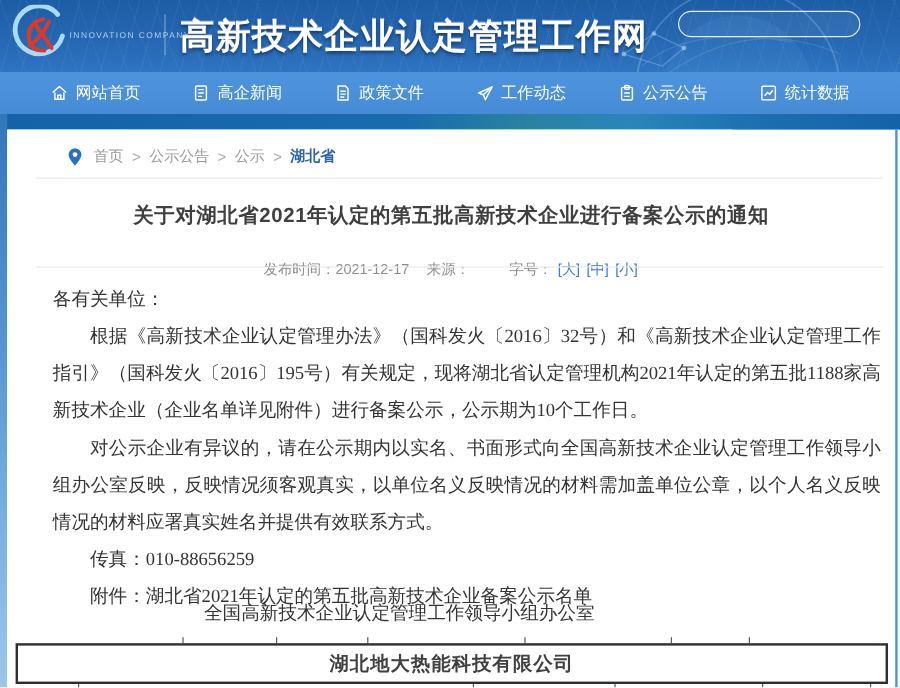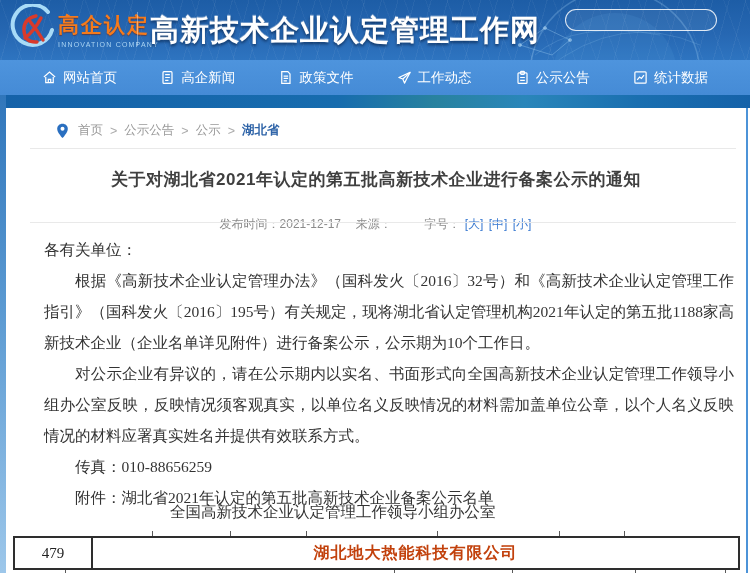--- a/index.html
+++ b/index.html
@@ -114,21 +114,21 @@
     border:2px solid #2e2e2e; display:flex; background:#fff;
     font-family:"Liberation Serif","DejaVu Serif",serif;
   }
   .roster-cell-index {
     width:78px; border-right:2px solid #2e2e2e;
     display:flex; align-items:center; justify-content:center;
     font-size:15px; color:#222;
   }
   .roster-cell-company {
     flex:1; display:flex; align-items:center; justify-content:center;
-    font-size:16px; font-weight:bold; color:#c2410c; letter-spacing:1px;
+    font-size:16px; font-weight:bold; color:#404040; letter-spacing:1px;
   }
   .tick { position:absolute; width:1px; height:5px; background:#5a5a5a; }
   .tick.top { top:-7px; } .tick.bot { bottom:-7px; }
 </style>
 </head>
 <body>
 
 <div class="page">
 
   <header class="site-header">
@@ -144,21 +144,20 @@
         <circle cx="570" cy="40" r="1.6" fill="rgba(200,230,250,.5)"></circle>
       </g>
     </svg>
 
     <div class="logo-group">
       <svg class="logo-mark" viewBox="0 0 48 50">
         <path d="M40 8 A20 20 0 1 0 44 26" fill="none" stroke="#a8dbf7" stroke-width="4" stroke-linecap="round"></path>
         <path d="M28 12 q-13 3 -12 15 q1 12 13 11 M21 16 q8 10 14 20 M33 14 q-6 12 -16 20" fill="none" stroke="#d93a2b" stroke-width="3.4" stroke-linecap="round"></path>
       </svg>
       <div class="logo-text">
-        <span class="logo-title">高企认定</span>
         <span class="logo-sub">INNOVATION COMPANY</span>
       </div>
     </div>
     <div class="logo-divider"></div>
 
     <h1 class="site-title">高新技术企业认定管理工作网</h1>
 
     <div class="search-box">
       <input class="search-input" type="text" placeholder="" style="">
       <svg class="search-icon" viewBox="0 0 16 16">
@@ -270,17 +269,16 @@
     <div class="tick top" style="left:215px"></div>
     <div class="tick top" style="left:291px"></div>
     <div class="tick top" style="left:422px"></div>
     <div class="tick top" style="left:544px"></div>
     <div class="tick top" style="left:609px"></div>
     <div class="tick bot" style="left:50px"></div>
     <div class="tick bot" style="left:379px"></div>
     <div class="tick bot" style="left:497px"></div>
     <div class="tick bot" style="left:620px"></div>
     <div class="tick bot" style="left:710px"></div>
-    <div class="roster-cell-index">479</div>
     <div class="roster-cell-company">湖北地大热能科技有限公司</div>
   </div>
 
 </div>
 
 </body></html>

